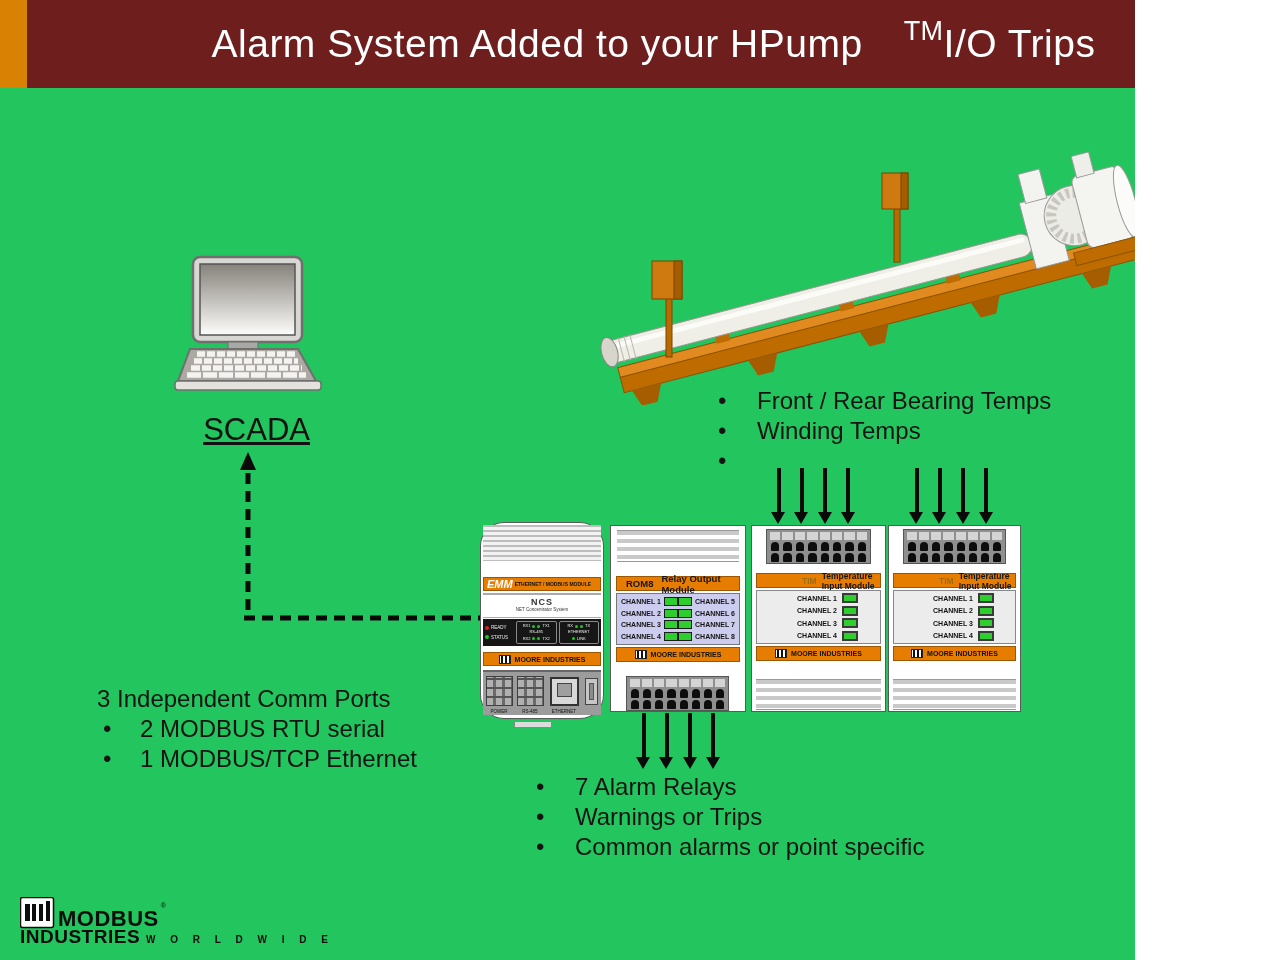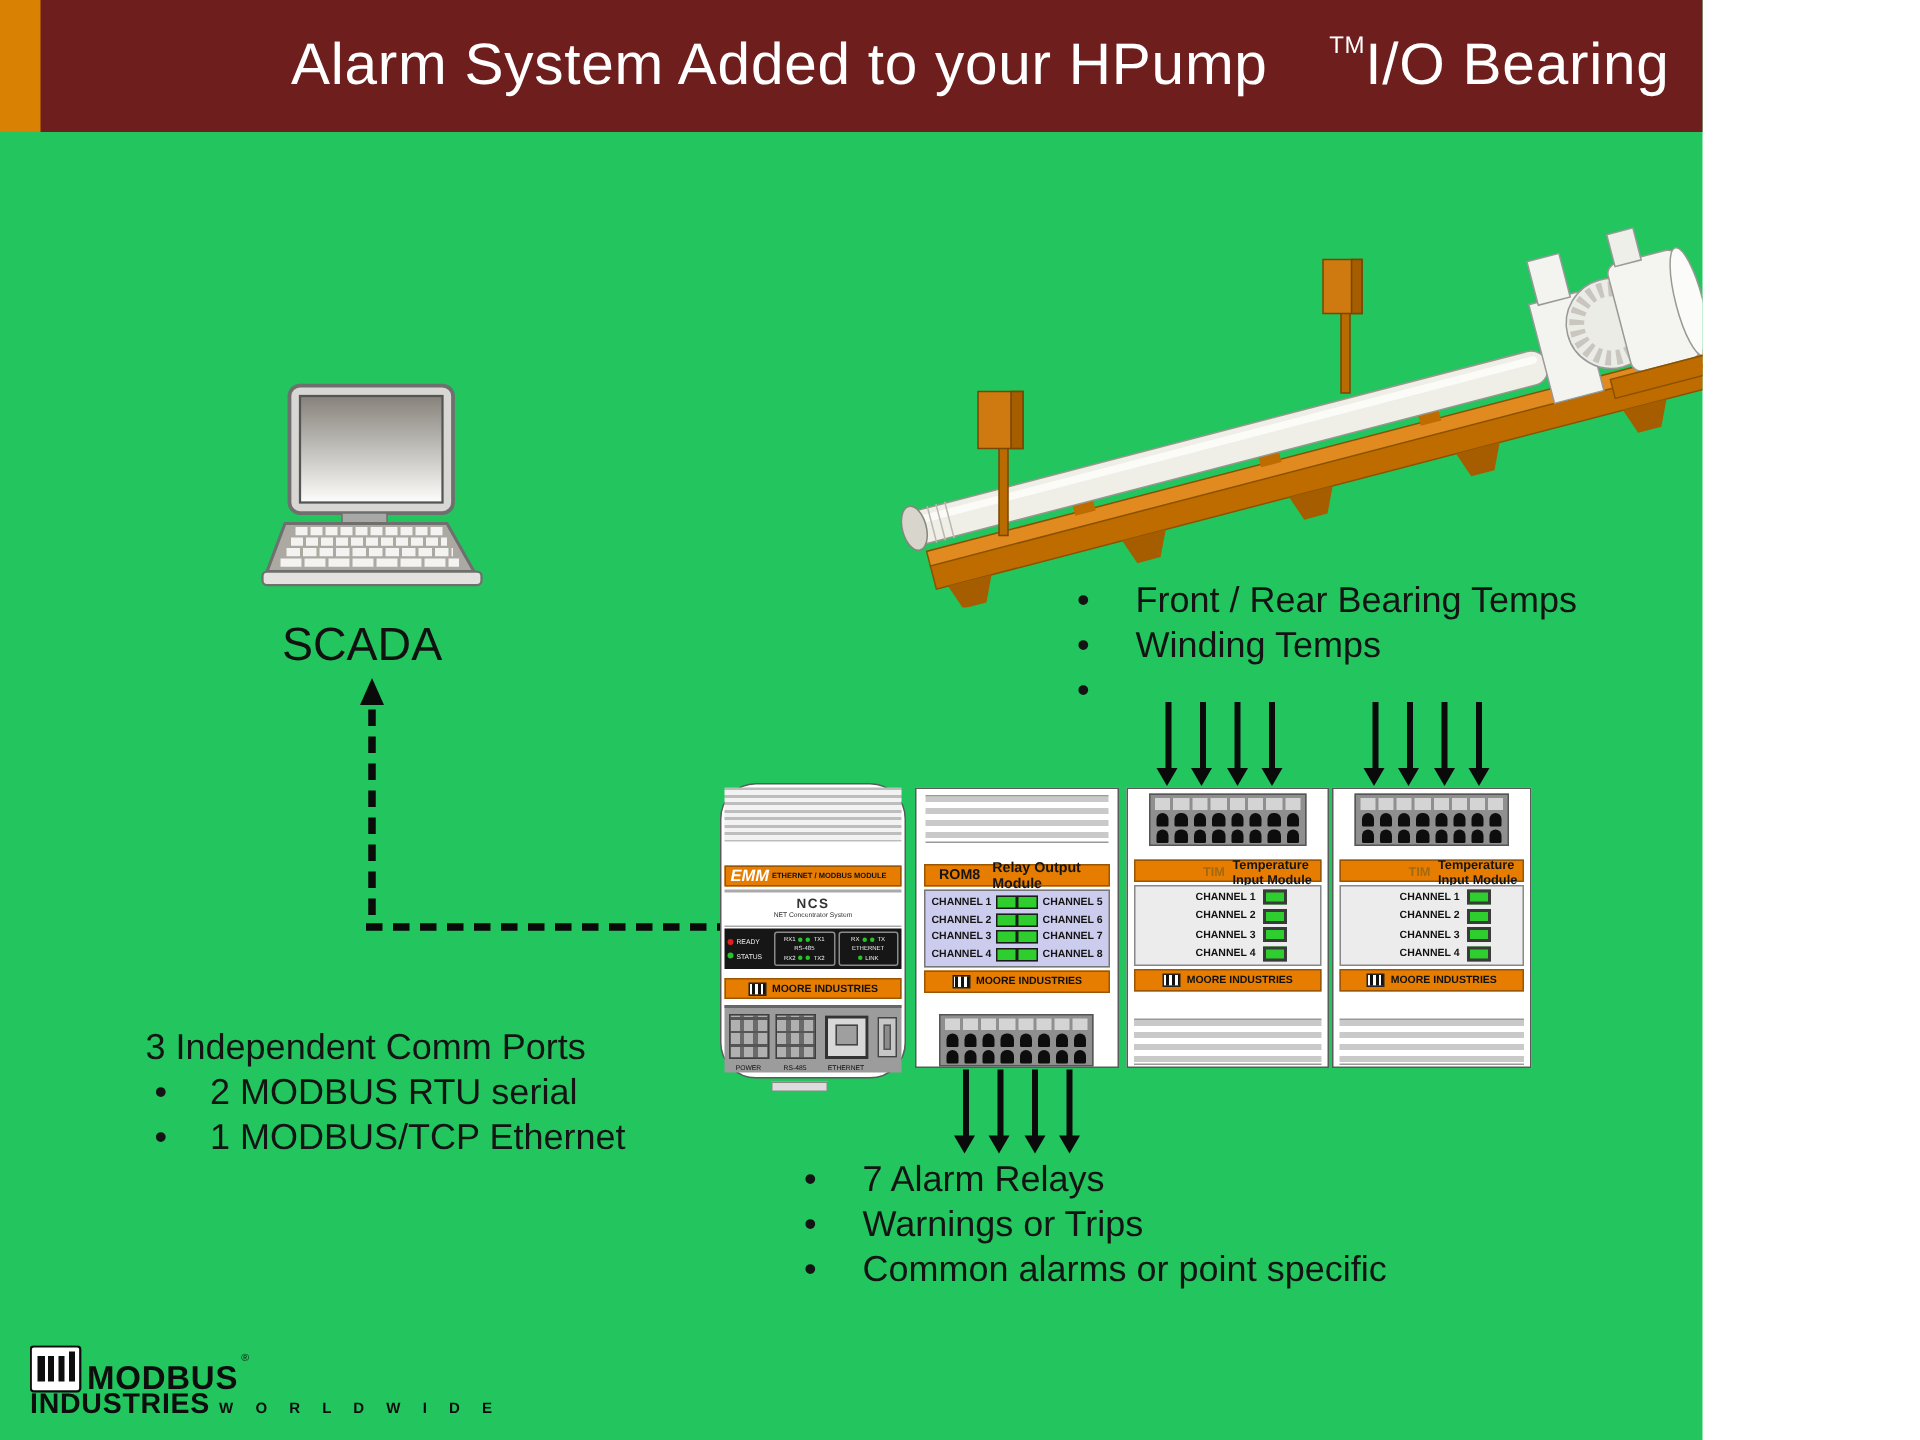--- a/index.html
+++ b/index.html
@@ -5,25 +5,25 @@
   * { box-sizing: border-box; }
   body { margin:0; background:#fff; }
   .slide { position:relative; width:1135px; height:960px; background:#22c55e;
            overflow:hidden; font-family:"Liberation Sans", sans-serif; color:#111; }
 
   
   .header { position:absolute; left:0; top:0; width:1280px; height:88px; background:#6E1F1D; }
   .accent-square { position:absolute; left:0; top:0; width:27px; height:88px; background:#D98103; }
   .title { position:absolute; left:27px; right:0; top:0; height:88px; display:flex;
            align-items:center; justify-content:center; color:#fff; font-size:39px; letter-spacing:.5px; }
-  .title sup { font-size:16px; position:relative; top:-13px;margin-left:41px; }
+  .title sup { font-size:27px; position:relative; top:-13px;margin-left:41px; }
 
   
   .laptop { position:absolute; left:173px; top:250px; }
-  .scada-label { position:absolute; left:188px; top:412px; width:122px; text-align:left; font-size:31px; }
+  .scada-label { position:absolute; left:188px; top:412px; width:122px; text-align:right; font-size:31px;text-decoration:underline; }
   .connector { position:absolute; left:230px; top:446px; }
 
   
   .pump { position:absolute; left:600px; top:115px; }
 
   
   .blist { position:absolute; font-size:24px; color:#141414; }
   .brow { display:flex; align-items:center; height:30px; }
   .bdot { width:57px; padding-left:18px; }
   .comm-list { left:95px; top:684px; }
@@ -137,21 +137,21 @@
 </head>
 <body>
 
 <div class="slide">
 
   <div class="header">
     <div class="accent-square"></div>
     <div class="title">
       <span>Alarm System Added to your HPump</span>
         <sup>TM</sup>
-        <span> I/O Bearing</span>
+        <span> I/O Trips</span>
     </div>
   </div>
 
   <svg class="laptop" width="150" height="146" viewBox="0 0 150 146">
     <defs>
       <linearGradient id="scr" x1="0" y1="0" x2="0" y2="1">
         <stop offset="0" stop-color="#86827b"></stop>
           <stop offset="1" stop-color="#fdfdfb"></stop>
       </linearGradient>
     </defs>

